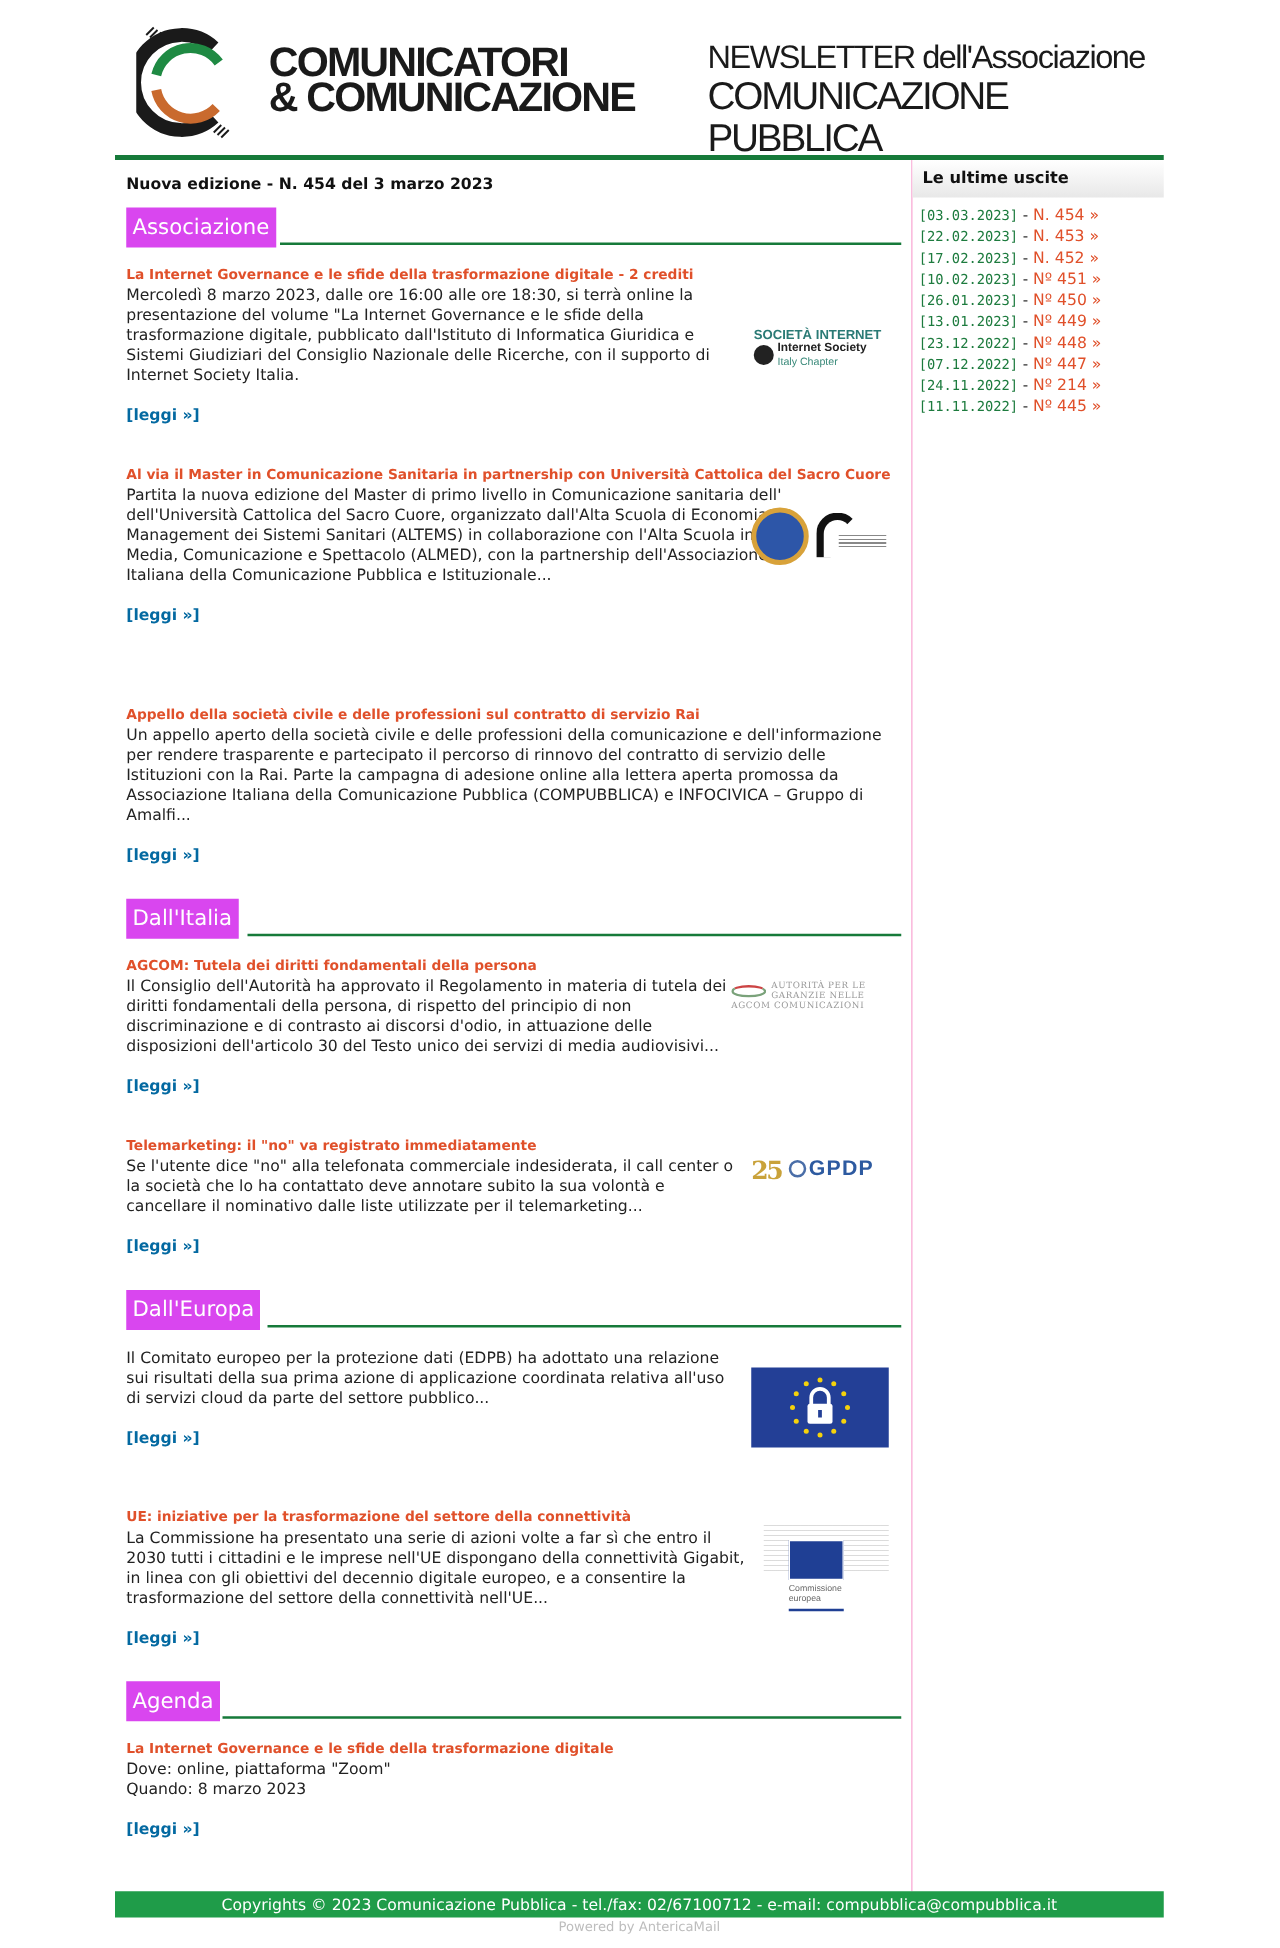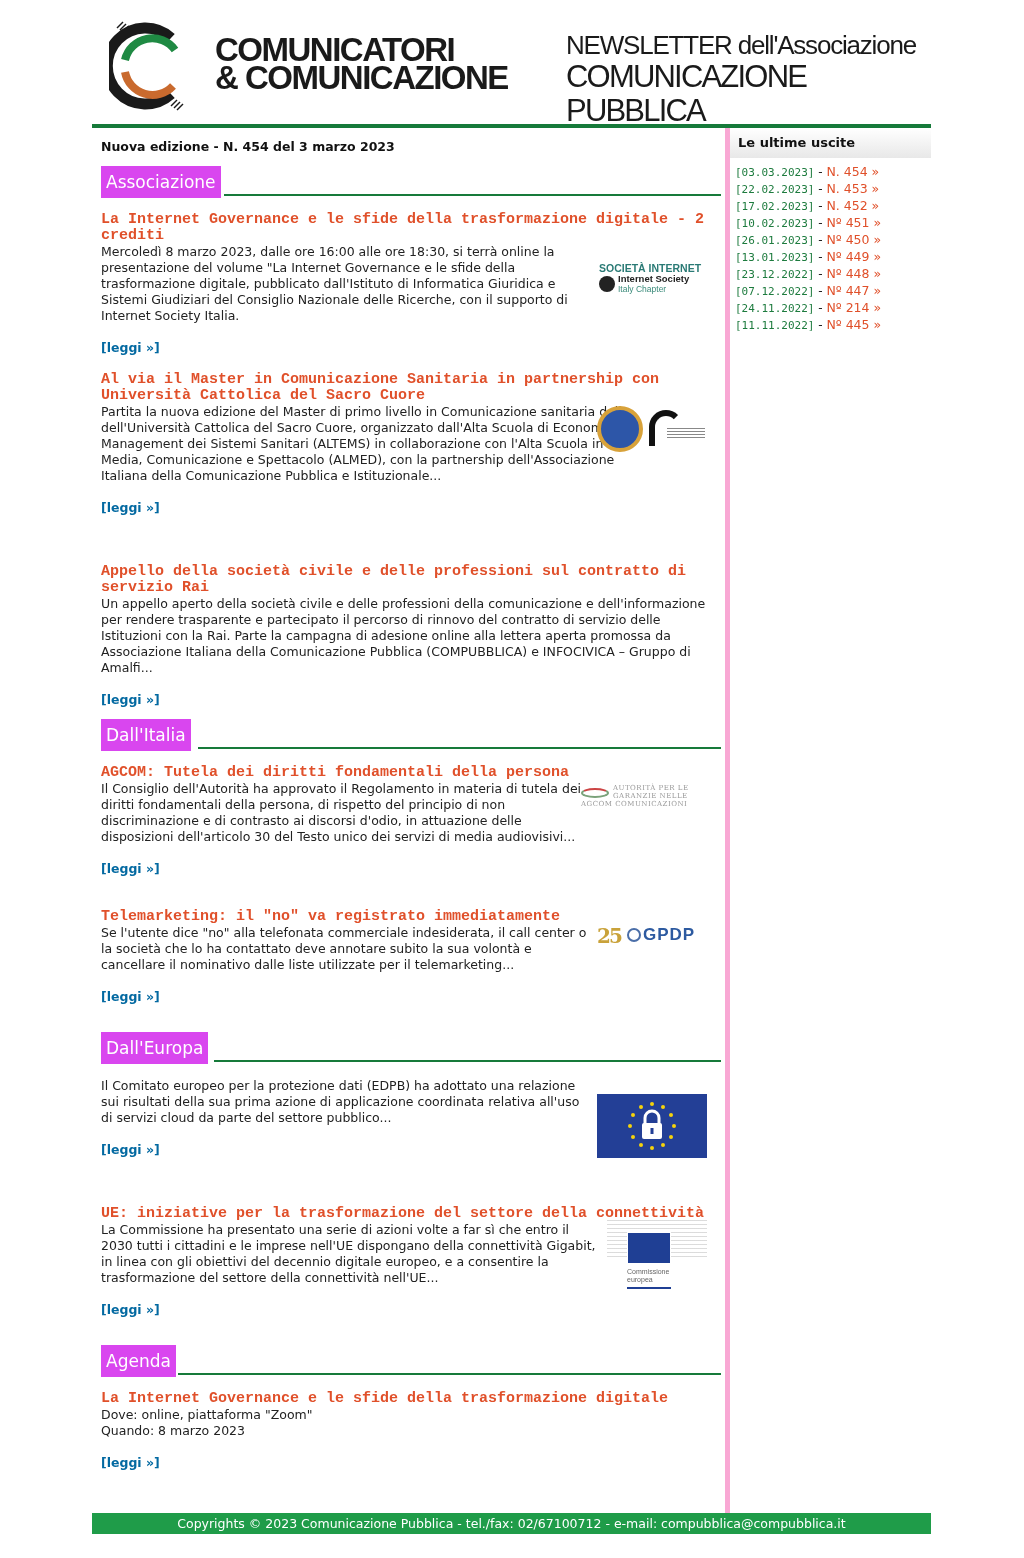--- a/index.html
+++ b/index.html
@@ -5,28 +5,28 @@
   * { box-sizing: border-box; margin: 0; padding: 0; }
   body { width: 1024px; height: 1558px; background: #fff; font-family: "DejaVu Sans", sans-serif; font-size: 12.5px; color: #222; position: relative; overflow: hidden; }
   .wrap { position: absolute; left: 92px; top: 0; width: 839px; }
   .header { height: 124px; position: relative; }
   .logo { position: absolute; left: 17px; top: 20px; width: 86px; height: 92px; }
   .brand { position: absolute; left: 123px; top: 36px; font-family: "Liberation Sans", sans-serif; font-weight: bold; font-size: 33px; line-height: 28px; letter-spacing: -1.5px; color: #1a1a1a; }
   .tagline { position: absolute; left: 474px; top: 30px; font-family: "Liberation Sans", sans-serif; color: #1a1a1a; letter-spacing: -1.2px; }
   .tagline .l1 { font-size: 26px; line-height: 30px; }
   .tagline .l2 { font-size: 31px; line-height: 34px; letter-spacing: -1.8px; }
   .topbar { position: absolute; left: 0; top: 124px; width: 839px; height: 4px; background: #167a3a; }
-  .main { position: absolute; left: 0; top: 128px; width: 638px; height: 1385px; border-right: 5px solid #f9a8d4; }
+  .main { position: absolute; left: 0; top: 128px; width: 638px; height: 1385px; border-right: 1px solid #f9a8d4; }
   .side { position: absolute; left: 638px; top: 128px; width: 201px; }
   .edition { position: absolute; left: 9px; top: 11px; font-weight: bold; font-size: 12.5px; color: #111; }
   .section { position: absolute; left: 9px; width: 620px; height: 32px; }
   .section .tab { position: absolute; left: 0; top: 0; height: 32px; background: #d946ef; color: #fff; font-size: 17px; line-height: 32px; padding: 0 5px; }
   .section .rule { position: absolute; right: 0; bottom: 2px; height: 2px; background: #167a3a; }
   .article { position: absolute; left: 9px; width: 620px; }
-  .article .title { color: #e0502a; font-weight: bold; font-size: 15px; line-height: 16px; font-family: Liberation Mono, monospace; }
+  .article .title { color: #e0502a; font-weight: bold; font-size: 11px; line-height: 16px; }
   .article .body { font-size: 12.5px; line-height: 16px; color: #222; }
   .article .more { color: #0369a1; font-weight: bold; font-size: 12.5px; line-height: 16px; margin-top: 16px; display: inline-block; }
   .thumb { position: absolute; right: 10px; }
   .side-head { margin: 0 0 0 0; height: 30px; background: linear-gradient(#fff, #e8e8e8); font-weight: bold; font-size: 13px; line-height: 30px; padding-left: 8px; color: #111; }
   .issues { padding: 6px 0 0 5px; }
   .issue { font-size: 12px; line-height: 16px; white-space: nowrap; }
   .issue .d { font-family: "DejaVu Sans Mono", monospace; font-size: 11px; color: #1d7b3e; }
   .issue .sep { color: #222; }
   .issue .n { color: #e0502a; font-size: 12.5px; }
   .footer { position: absolute; left: 0; top: 1513px; width: 839px; height: 21px; background: #1f9c49; color: #fff; text-align: center; font-size: 12.5px; line-height: 21px; }
@@ -205,13 +205,14 @@
       <div class="issue"><span class="d">[26.01.2023]</span><span class="sep"> - </span><a class="n">Nº 450 »</a></div>
       <div class="issue"><span class="d">[13.01.2023]</span><span class="sep"> - </span><a class="n">Nº 449 »</a></div>
       <div class="issue"><span class="d">[23.12.2022]</span><span class="sep"> - </span><a class="n">Nº 448 »</a></div>
       <div class="issue"><span class="d">[07.12.2022]</span><span class="sep"> - </span><a class="n">Nº 447 »</a></div>
       <div class="issue"><span class="d">[24.11.2022]</span><span class="sep"> - </span><a class="n">Nº 214 »</a></div>
       <div class="issue"><span class="d">[11.11.2022]</span><span class="sep"> - </span><a class="n">Nº 445 »</a></div>
     </div>
   </div>
 
   <div class="footer">Copyrights © 2023 Comunicazione Pubblica - tel./fax: 02/67100712 - e-mail: compubblica@compubblica.it</div>
+  <div class="powered">Powered by AntericaMail</div>
 </div>
 
 </body></html>

